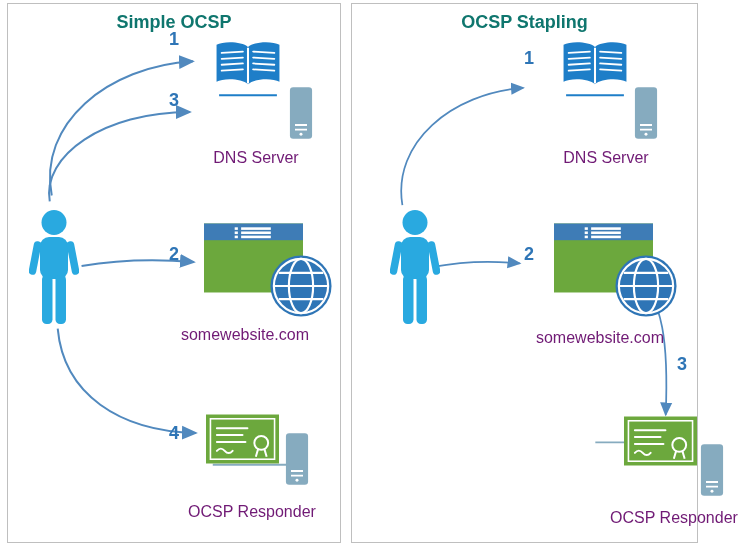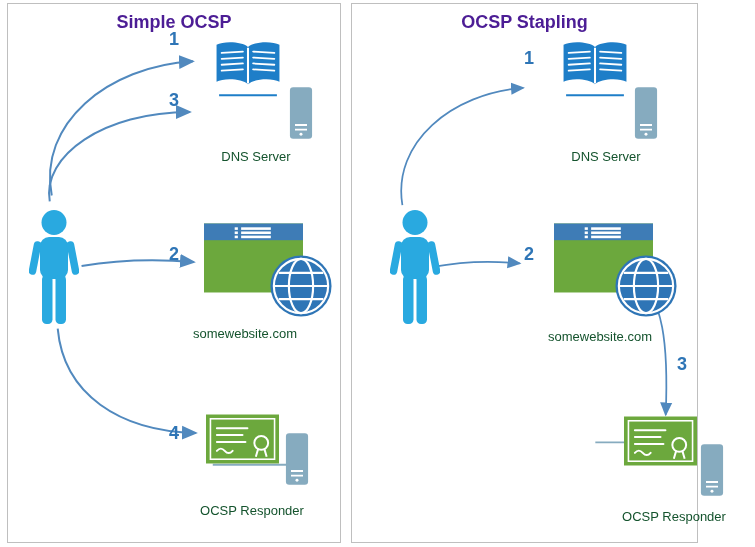--- a/index.html
+++ b/index.html
@@ -7,25 +7,25 @@
               font-family:"Liberation Sans", sans-serif; }
   .canvas { position:relative; width:755px; height:547px; background:#ffffff; overflow:hidden; }
   .panel { position:absolute; top:3px; height:540px; background:#ffffff;
            border:1px solid #BFBFBF; }
   .panel-left  { left:7px;   width:334px; }
   .panel-right { left:351px; width:347px; }
   .arrows { position:absolute; left:0; top:0; width:100%; height:100%; }
   .arrow  { stroke:#5189BE; stroke-width:2; fill:none; }
   .shelf  { stroke:#86ABBF; stroke-width:2; }
   .title { position:absolute; top:8px; left:0; right:0; text-align:center;
-           font-size:18px; font-weight:bold; color:#4c1d95; }
+           font-size:18px; font-weight:bold; color:#0f766e; }
   .num { position:absolute; width:22px; text-align:center;
          font-size:18px; font-weight:bold; color:#2E75B6; }
   .label { position:absolute; width:160px; text-align:center;
-           font-size:13px; color:#14532d; }
+           font-size:16px; color:#701a75; }
   .icon { position:absolute; }
   .icon svg { display:block; width:100%; height:100%; }
   .defs-holder { position:absolute; width:0; height:0; overflow:hidden; }
 </style>
 </head>
 <body>
 
 <div class="defs-holder">
 <svg width="0" height="0">
  <defs>

